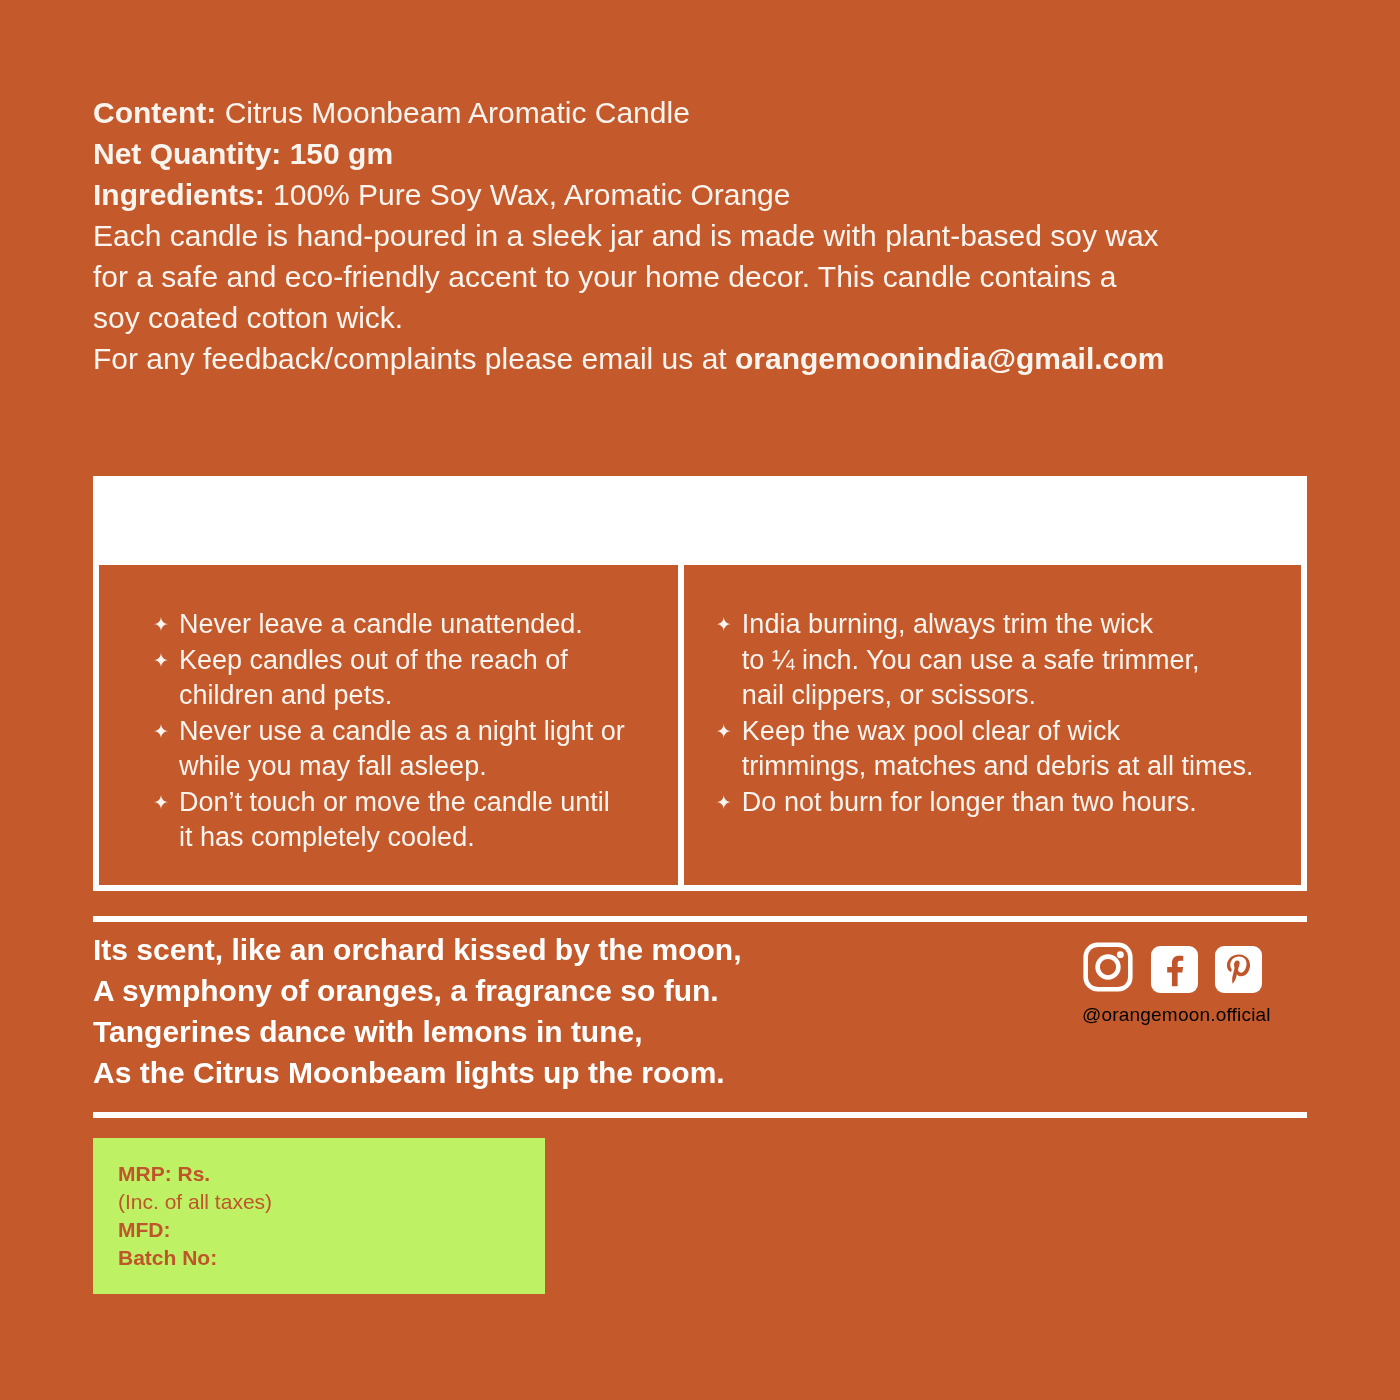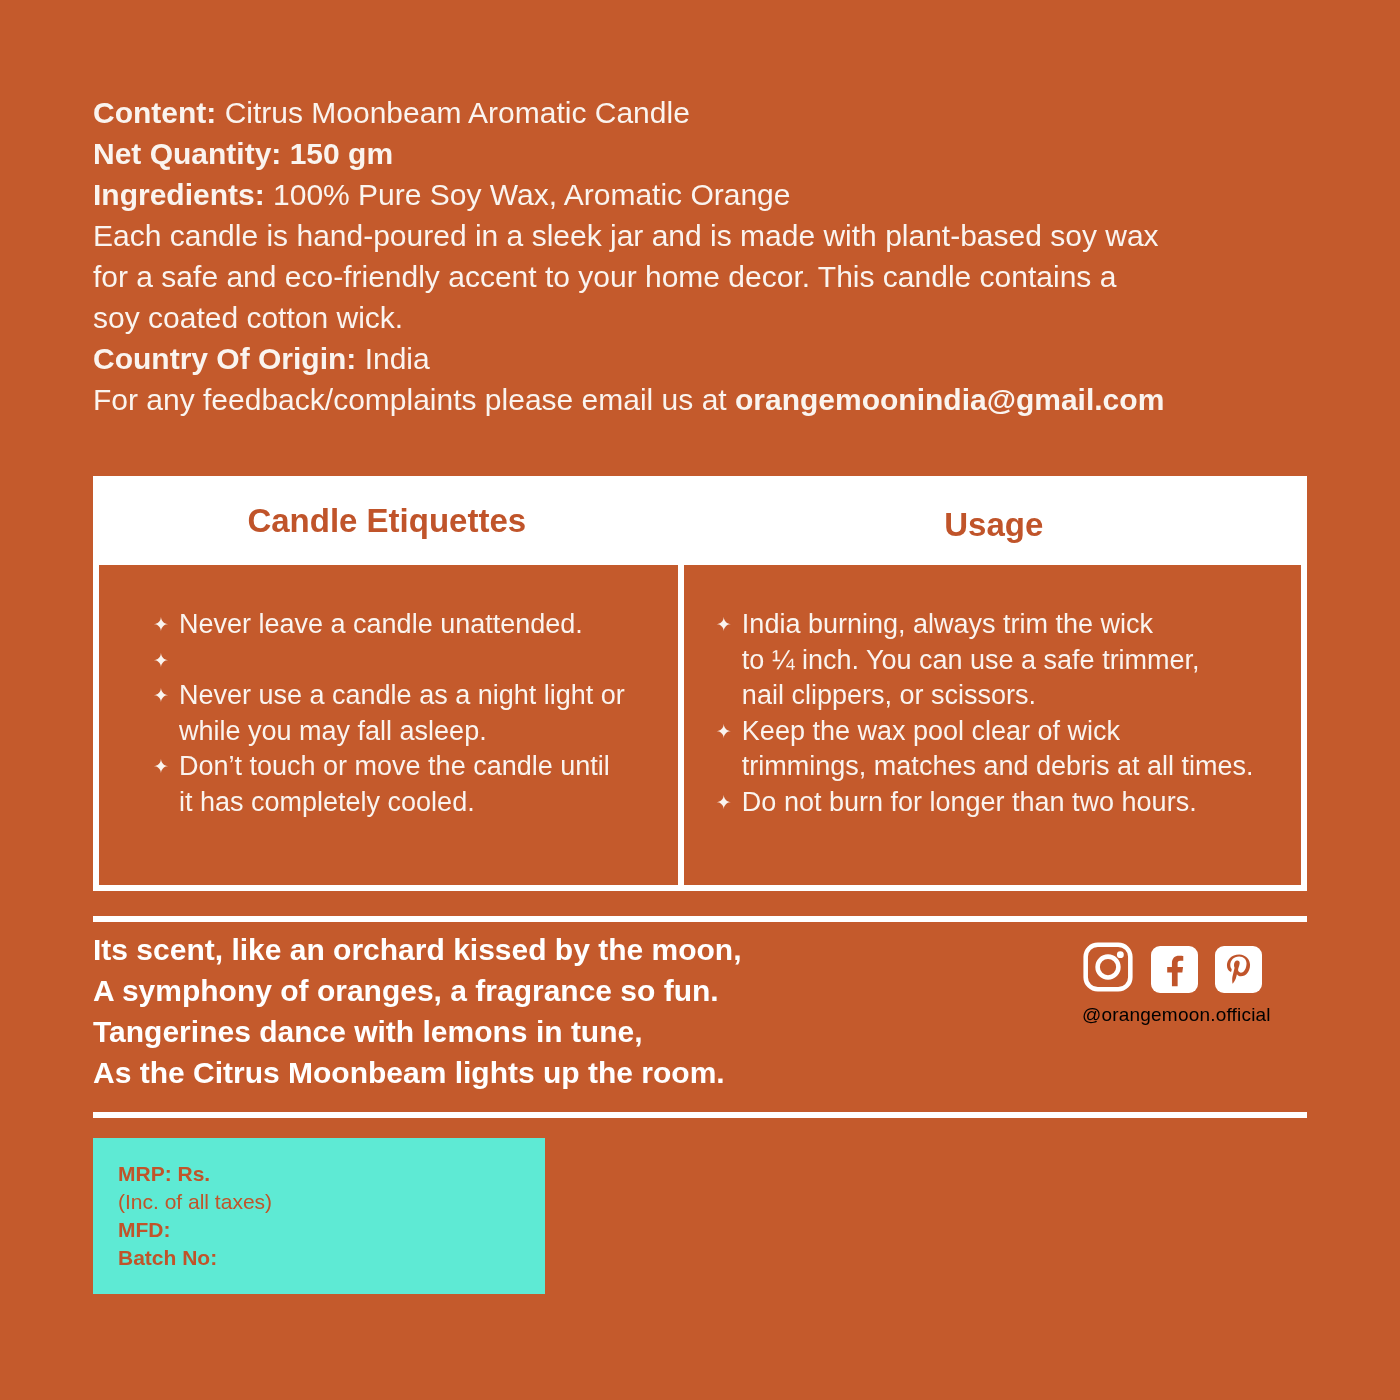--- a/index.html
+++ b/index.html
@@ -33,55 +33,54 @@
   
   #poem{position:absolute;left:93px;top:929px;font-size:30px;font-weight:700;line-height:41px;color:#fff;}
   .poem-line{white-space:nowrap;}
   
   #social{position:absolute;left:1082px;top:941px;}
   .icons{display:flex;align-items:flex-end;gap:17px;}
   .icon{display:block;cursor:pointer;}
   .handle{margin-top:11px;font-size:19px;color:#000000;letter-spacing:.2px;}
   .accent-fill{fill:var(--accent,#C0542A);}
   
-  #price-box{position:absolute;left:93px;top:1138px;width:452px;height:156px;background:#5eead4;
+  #price-box{position:absolute;left:93px;top:1138px;width:452px;height:156px;background:#bef264;
     box-sizing:border-box;padding:22px 0 0 25px;color:var(--accent,#C0542A);font-size:21px;line-height:28px;}
   .price-line{white-space:nowrap;}
 </style>
 </head>
 <body>
 
 <div id="canvas" style="--bg: #C45A2C; --accent: #C0542A; --text: #FAF4EF;">
 
   <div id="info">
       <div class="info-line"><span class="b">Content:</span><span> Citrus Moonbeam Aromatic Candle</span></div>
       <div class="info-line"><span class="b">Net Quantity: 150 gm</span></div>
       <div class="info-line"><span class="b">Ingredients:</span><span> 100% Pure Soy Wax, Aromatic Orange</span></div>
       <div class="info-line"><span>Each candle is hand-poured in a sleek jar and is made with plant-based soy wax</span></div>
       <div class="info-line"><span>for a safe and eco-friendly accent to your home decor. This candle contains a</span></div>
       <div class="info-line"><span>soy coated cotton wick.</span></div>
-      <div class="info-line"><span class="b">Country Of Origin:</span><span> India</span></div>
       <div class="info-line"><span>For any feedback/complaints please email us at </span><span class="b email">orangemoonindia@gmail.com</span></div>
     </div>
 
   <div class="label-table">
-    <div class="table-head">
-      <div class="th">Candle Etiquettes</div>
-      <div class="th th-usage">Usage</div>
-    </div>
     <div class="table-body">
       <div class="cell cell-left">
           <div class="li">
             <div class="star">✦</div>
             <div class="li-text">
               <div class="li-line">Never leave a candle unattended.</div>
             </div>
           </div>
           <div class="li">
             <div class="star">✦</div>
+            <div class="li-text">
+              <div class="li-line">Keep candles out of the reach of</div>
+              <div class="li-line">children and pets.</div>
+            </div>
           </div>
           <div class="li">
             <div class="star">✦</div>
             <div class="li-text">
               <div class="li-line">Never use a candle as a night light or</div>
               <div class="li-line">while you may fall asleep.</div>
             </div>
           </div>
           <div class="li">
             <div class="star">✦</div>

